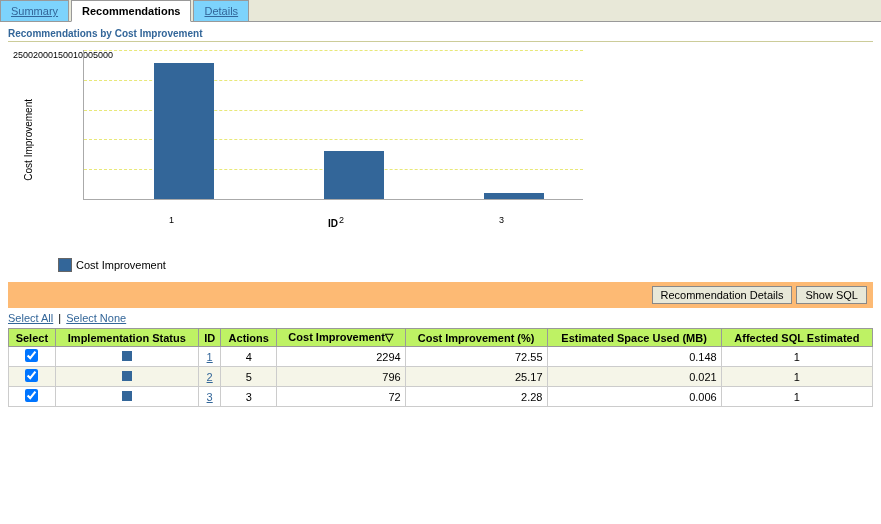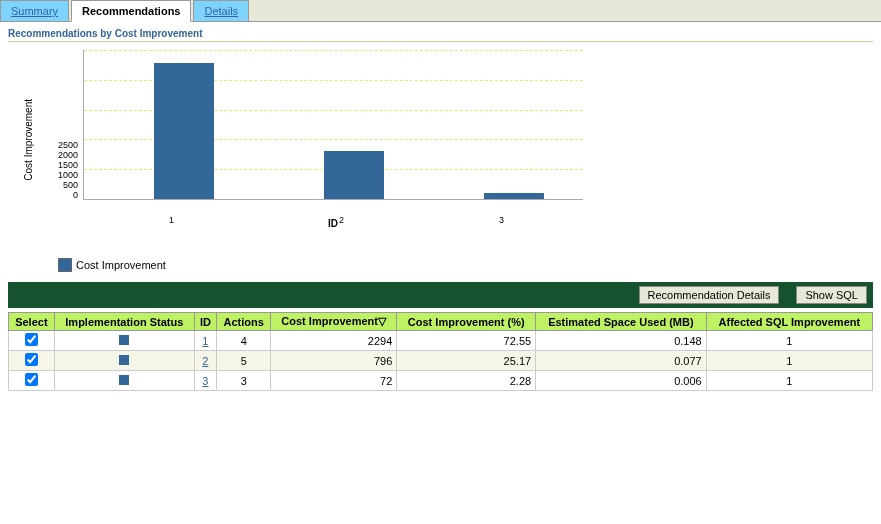--- a/index.html
+++ b/index.html
@@ -36,21 +36,21 @@
 
     .legend { display: flex; align-items: center; margin: 4px 0 10px 50px; }
     .legend-box { width: 14px; height: 14px; background: #336699; border: 1px solid #666; margin-right: 4px; }
     .legend-label { font-size: 11px; }
 
     .section2-title { color: #336699; font-size: 14px; font-weight: bold; margin-bottom: 4px; border-bottom: 1px solid #cccc99; padding-bottom: 2px; }
 
     .checkbox-row { display: flex; align-items: center; margin-bottom: 6px; font-size: 11px; }
     .checkbox-row input { margin-right: 4px; }
 
-    .toolbar { background: #14532d; padding: 4px 6px; display: flex; justify-content: flex-end; gap: 17px; margin-bottom: 4px; }
+    .toolbar { background: #fdba74; padding: 4px 6px; display: flex; justify-content: flex-end; gap: 4px; margin-bottom: 4px; }
     .btn {
       padding: 2px 8px;
       background: #e8e8d8;
       border: 1px solid #888;
       cursor: pointer;
       font-size: 11px;
     }
 
     .select-links { font-size: 11px; margin-bottom: 4px; }
     .select-links a { color: #336699; text-decoration: underline; cursor: pointer; }
@@ -90,21 +90,21 @@
 
   <div class="chart-container">
     <div style="display:flex; margin-top:6px;">
 
       <div style="width:40px; display:flex; align-items:center; justify-content:center;">
         <span style="font-size:10px; writing-mode:vertical-rl; transform:rotate(180deg); text-align:center;">Cost Improvement</span>
       </div>
 
       <div style="position:relative; flex:1;">
 
-        <div style="position:absolute; left:0; top:0; height:150px; display:flex; flex-direction:column; justify-content:flex-end; width:30px; text-align:right; font-size:9px;">
+        <div style="position:absolute; left:0; top:0; height:150px; display:flex; flex-direction:row; justify-content:center; width:30px; text-align:right; font-size:9px;">
           <span>2500</span>
           <span>2000</span>
           <span>1500</span>
           <span>1000</span>
           <span>500</span>
           <span>0</span>
         </div>
 
         <div style="margin-left:35px; position:relative; height:150px; width:500px; border-left:1px solid #aaa; border-bottom:1px solid #aaa;">
 
@@ -145,53 +145,58 @@
     <span class="legend-label">Cost Improvement</span>
   </div>
 
 
 
   <div class="toolbar">
     <button class="btn">Recommendation Details</button>
     <button class="btn">Show SQL</button>
   </div>
 
+  <div class="select-links">
+    <a>Select All</a>
+    <span> | </span>
+    <a>Select None</a>
+  </div>
 
   <table>
     <thead>
       <tr>
         <th>Select</th>
         <th>Implementation Status</th>
         <th>ID</th>
         <th>Actions</th>
         <th>Cost Improvement▽</th>
         <th>Cost Improvement (%)</th>
         <th>Estimated Space Used (MB)</th>
-        <th>Affected SQL Improvement</th>
+        <th>Affected SQL Estimated</th>
       </tr>
     </thead>
     <tbody id="table-body">
     <tr style="background: rgb(255, 255, 255);">
           <td class="center"><input type="checkbox" checked="" style=""></td>
           <td class="center"><span style="display: inline-block; width: 10px; height: 10px; background: rgb(51, 102, 153);"></span></td>
           <td class="center"><a href="#">1</a></td>
           <td class="center">4</td>
           <td>2294</td>
           <td>72.55</td>
           <td>0.148</td>
           <td class="center">1</td>
         </tr>
         <tr style="background: rgb(245, 245, 232);">
           <td class="center"><input type="checkbox" checked="" style=""></td>
           <td class="center"><span style="display: inline-block; width: 10px; height: 10px; background: rgb(51, 102, 153);"></span></td>
           <td class="center"><a href="#">2</a></td>
           <td class="center">5</td>
           <td>796</td>
           <td>25.17</td>
-          <td>0.077</td>
+          <td>0.021</td>
           <td class="center">1</td>
         </tr>
         <tr style="background: rgb(255, 255, 255);">
           <td class="center"><input type="checkbox" checked="" style=""></td>
           <td class="center"><span style="display: inline-block; width: 10px; height: 10px; background: rgb(51, 102, 153);"></span></td>
           <td class="center"><a href="#">3</a></td>
           <td class="center">3</td>
           <td>72</td>
           <td>2.28</td>
           <td>0.006</td>

